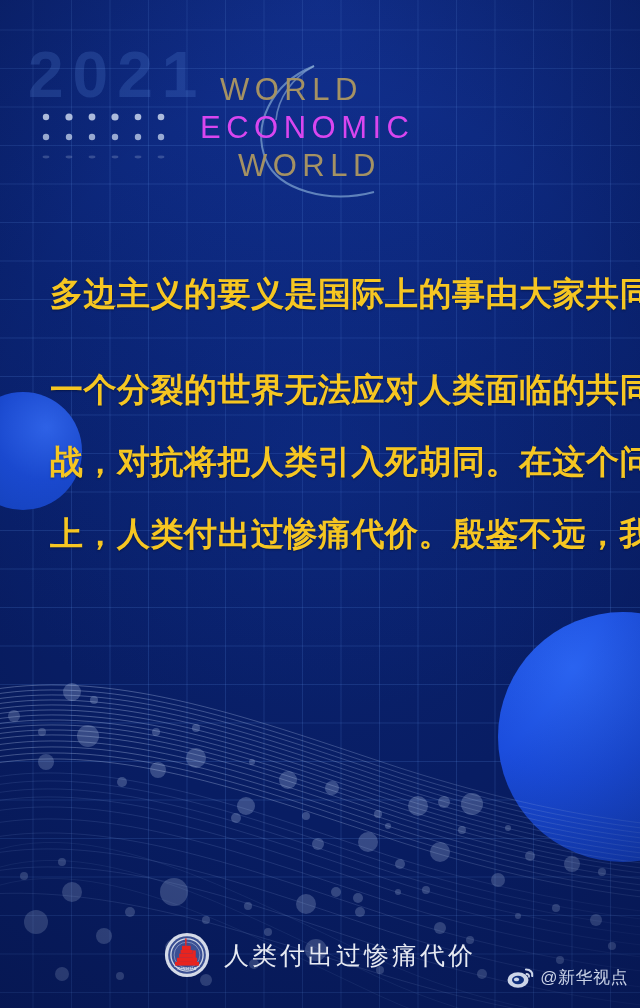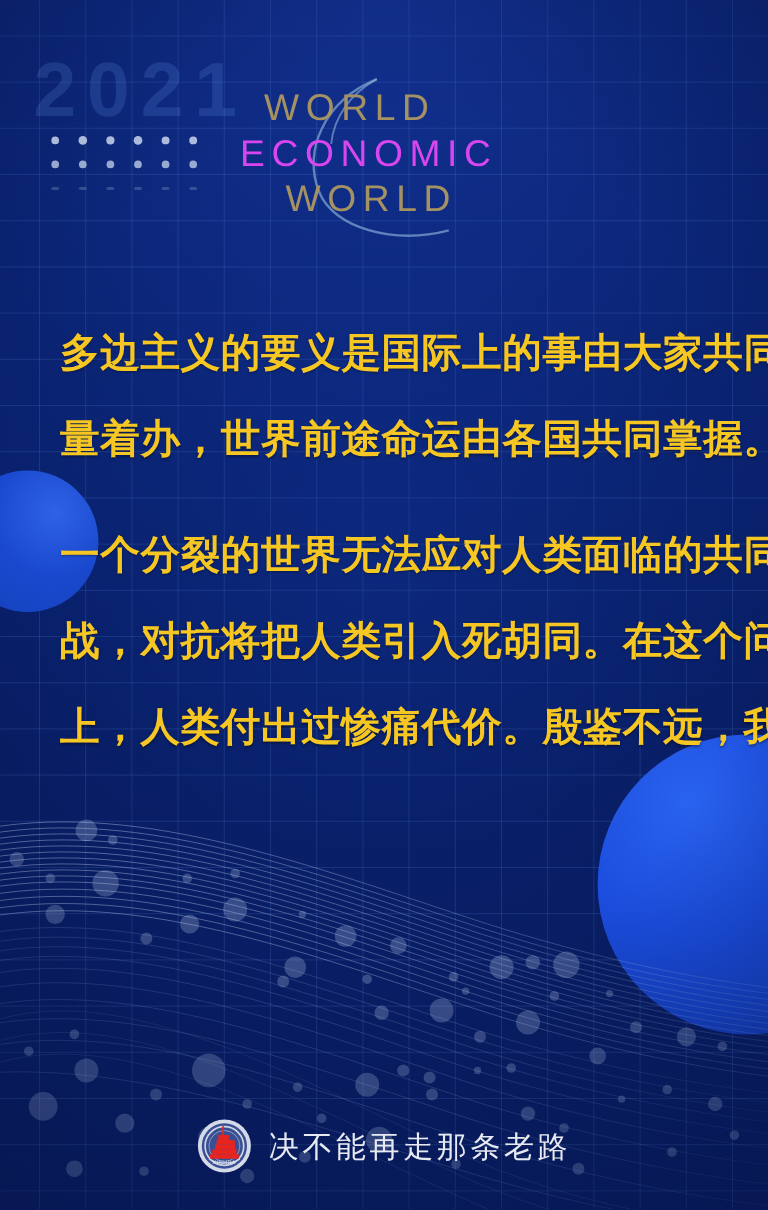--- a/index.html
+++ b/index.html
@@ -275,21 +275,20 @@
         <path d="M118,2 C96,14 82,34 80,56" fill="none" stroke="#8fb0d8" stroke-opacity="0.6" stroke-width="1.6"></path>
       </svg>
       <div class="wef-l1">WORLD</div>
       <div class="wef-l2">ECONOMIC</div>
       <div class="wef-l3">WORLD</div>
     </div>
   </div>
 
   <div class="quote">
     <div class="qline">多边主义的要义是国际上的事由大家共同商</div>
-    <div class="qline">量着办，世界前途命运由各国共同掌握。</div>
     <div class="qgap"></div>
     <div class="qline">一个分裂的世界无法应对人类面临的共同挑</div>
     <div class="qline">战，对抗将把人类引入死胡同。在这个问题</div>
     <div class="qline">上，人类付出过惨痛代价。殷鉴不远，我们</div>
   </div>
 
   <div class="footer">
     <svg class="xinhua-logo" viewBox="0 0 100 100">
       <circle cx="50" cy="50" r="48" fill="#d4dae8"></circle>
       <circle cx="50" cy="50" r="41" fill="#3a4f93"></circle>
@@ -300,17 +299,27 @@
         <rect x="39" y="30" width="19" height="9"></rect>
         <rect x="36" y="39" width="26" height="8"></rect>
         <rect x="33" y="47" width="33" height="9"></rect>
         <rect x="28" y="56" width="44" height="9"></rect>
         <rect x="24" y="65" width="52" height="8"></rect>
         <rect x="62" y="40" width="7" height="30"></rect>
       </g>
       <path d="M22,74 Q50,88 78,74" fill="none" stroke="#ced6e6" stroke-width="2"></path>
       <text x="50" y="82" font-size="9" fill="#e6ebf5" text-anchor="middle" font-family="Liberation Sans, sans-serif" letter-spacing="1.5">XINHUA</text>
     </svg>
-    <div class="footer-text">决不能再走那条老路</div>
+    <div class="footer-text">人类付出过惨痛代价</div>
   </div>
 
+  <div class="weibo">
+    <svg width="28" height="22" viewBox="0 0 28 22">
+      <ellipse cx="11" cy="13" rx="10.5" ry="7.8" fill="#cdd6e8"></ellipse>
+      <ellipse cx="11" cy="13" rx="6" ry="4.2" fill="#11307c"></ellipse>
+      <ellipse cx="9.5" cy="12.4" rx="2.6" ry="1.9" fill="#cdd6e8"></ellipse>
+      <path d="M19,2.5 C23.5,2.5 26,5.5 25.2,9" fill="none" stroke="#cdd6e8" stroke-width="2.2" stroke-linecap="round"></path>
+      <path d="M19.5,7 C21.4,7 22.4,8.2 22,9.8" fill="none" stroke="#cdd6e8" stroke-width="1.8" stroke-linecap="round"></path>
+    </svg>
+    <span class="weibo-label">@新华视点</span>
+  </div>
 
 </div>
 
 </body></html>

